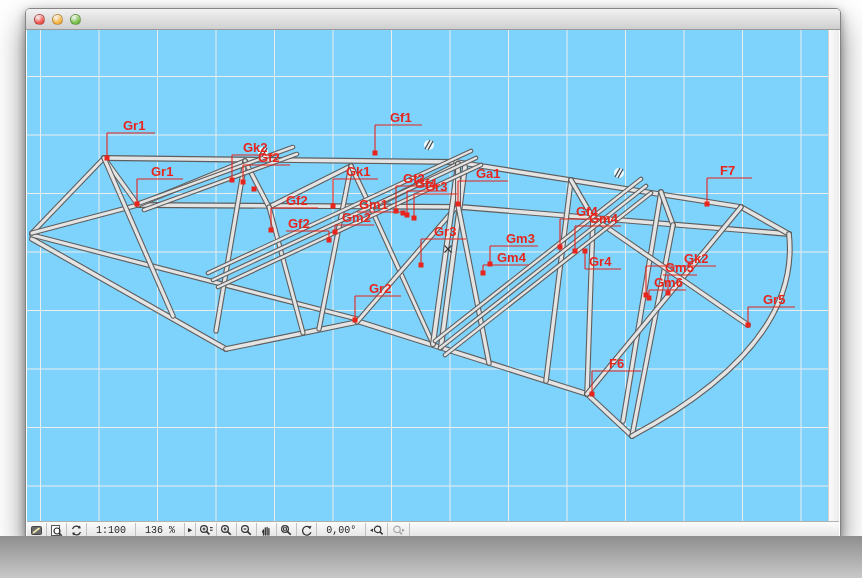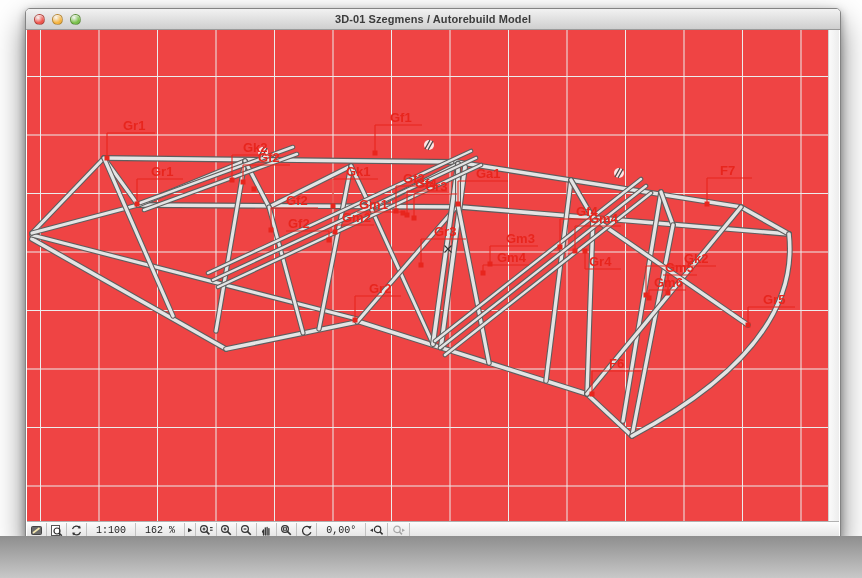--- a/index.html
+++ b/index.html
@@ -20,21 +20,21 @@
     background:linear-gradient(#f2f2f2,#cfcfcf);
     border-bottom:1px solid #9a9a9a;border-radius:4px 4px 0 0;
     display:flex;align-items:center;
   }
   .lights{display:flex;gap:7px;margin-left:8px;}
   .light{width:11px;height:11px;border-radius:50%;box-shadow:inset 0 1px 1px rgba(255,255,255,.6);border:1px solid rgba(0,0,0,.25);box-sizing:border-box;}
   .title-text{
     position:absolute;left:0;right:0;text-align:center;
     font-size:11px;font-weight:bold;color:#3c3c3c;letter-spacing:.1px;
   }
-  .canvas{position:absolute;left:1px;top:21px;width:801px;height:491px;background:#ef4444;overflow:hidden;}
+  .canvas{position:absolute;left:1px;top:21px;width:801px;height:491px;background:#7dd3fc;overflow:hidden;}
   .canvas svg{display:block;}
   svg text.lbl{font-family:"Liberation Sans",sans-serif;font-weight:bold;font-size:13px;}
   .vscroll{position:absolute;right:1px;top:21px;width:11px;height:491px;
     background:linear-gradient(90deg,#fafafa,#ededed);border-left:1px solid #d2d2d2;box-sizing:border-box;}
   .statusbar{
     position:absolute;left:1px;right:1px;bottom:1px;height:16px;
     background:linear-gradient(#fcfcfc,#e3e3e3);
     border-top:1px solid #b0b0b0;border-radius:0 0 3px 3px;
     display:flex;align-items:center;font-size:10px;color:#222;font-family:Liberation Mono, monospace;
   }
@@ -51,21 +51,20 @@
 <body>
 
 <div id="window">
 
   <div class="titlebar">
     <div class="lights">
         <span class="light" style="background: radial-gradient(circle at 35% 30%, rgba(255, 255, 255, 0.69), rgb(240, 85, 77) 60%);"></span>
         <span class="light" style="background: radial-gradient(circle at 35% 30%, rgba(255, 255, 255, 0.69), rgb(246, 180, 63) 60%);"></span>
         <span class="light" style="background: radial-gradient(circle at 35% 30%, rgba(255, 255, 255, 0.69), rgb(121, 193, 74) 60%);"></span>
       </div>
-    <div class="title-text">3D-01 Szegmens / Autorebuild Model</div>
   </div>
 
   <div class="canvas">
     <svg width="801" height="491" viewBox="26 29 801 491" xmlns="http://www.w3.org/2000/svg">
         <g>
           <line x1="39.5" y1="29" x2="39.5" y2="520" stroke="#ececec" stroke-width="1"></line>
           <line x1="98" y1="29" x2="98" y2="520" stroke="#ececec" stroke-width="1"></line>
           <line x1="156.5" y1="29" x2="156.5" y2="520" stroke="#ececec" stroke-width="1"></line>
           <line x1="215" y1="29" x2="215" y2="520" stroke="#ececec" stroke-width="1"></line>
           <line x1="273.5" y1="29" x2="273.5" y2="520" stroke="#ececec" stroke-width="1"></line>
@@ -305,21 +304,21 @@
           <svg width="13" height="13" viewBox="0 0 13 13">
             <path d="M2.5 5 A4.2 4.2 0 0 1 10 4" fill="none" stroke="#333" stroke-width="1.2"></path>
             <path d="M10.5 8 A4.2 4.2 0 0 1 3 9" fill="none" stroke="#333" stroke-width="1.2"></path>
             <path d="M10 1.5 L10.6 4.6 L7.6 4.2 Z" fill="#333"></path>
             <path d="M3 11.5 L2.4 8.4 L5.4 8.8 Z" fill="#333"></path>
           </svg>
         </span>
     </div>
 
     <div class="sb-field">1:100</div>
-    <div class="sb-field">162 %</div>
+    <div class="sb-field">136 %</div>
     <div class="sb-btn">
       <span class="sb-flyout">▶</span>
     </div>
 
     <div class="sb-btn">
       <span>
           <svg width="14" height="13" viewBox="0 0 14 13">
             <circle cx="5" cy="5" r="3.4" fill="none" stroke="#333" stroke-width="1.2"></circle>
             <line x1="3.6" y1="5" x2="6.4" y2="5" stroke="#333" stroke-width="1.1"></line>
             <line x1="5" y1="3.6" x2="5" y2="6.4" stroke="#333" stroke-width="1.1"></line>

